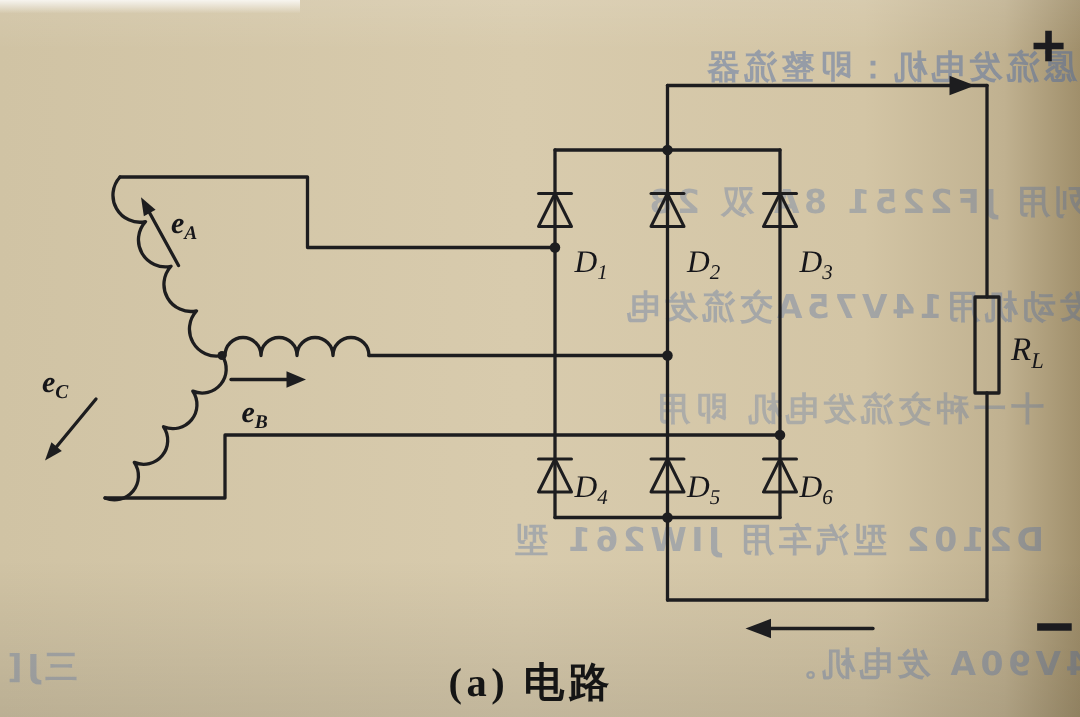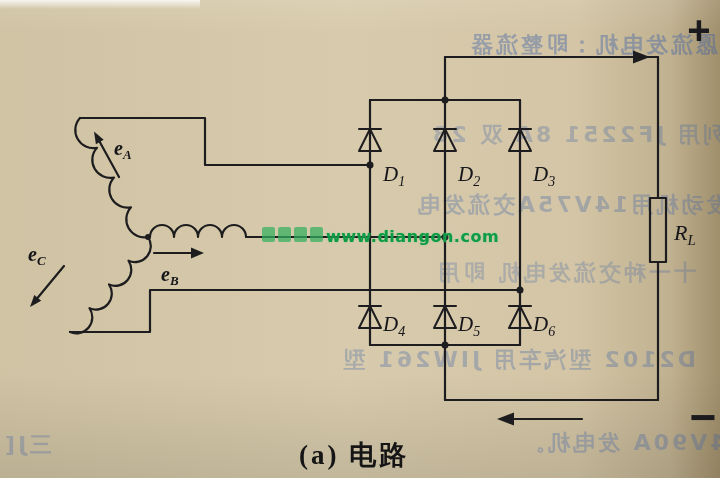--- a/index.html
+++ b/index.html
@@ -124,20 +124,16 @@
     <text class="lbl" x="114" y="155" font-size="20" font-weight="bold"><tspan>e</tspan><tspan dy="4" font-size="13">A</tspan></text>
     <text class="lbl" x="161" y="281" font-size="20" font-weight="bold"><tspan>e</tspan><tspan dy="4" font-size="13">B</tspan></text>
     <text class="lbl" x="28" y="261" font-size="20" font-weight="bold"><tspan>e</tspan><tspan dy="4" font-size="13">C</tspan></text>
 
     <text class="lbl" x="674" y="240" font-size="22"><tspan>R</tspan><tspan dy="5" font-size="15">L</tspan></text>
 
     <text class="term" x="699" y="44" font-size="40" text-anchor="middle">+</text>
     <text class="term" x="703" y="433" font-size="46" text-anchor="middle">−</text>
   </svg>
 
-  <div class="watermark">
-    <span class="wm-blocks"><i></i><i></i><i></i><i></i></span>
-    <span class="wm-text">www.diangon.com</span>
-  </div>
 
   <div class="caption">(a) 电路</div>
 
 </div>
 
 </body></html>

